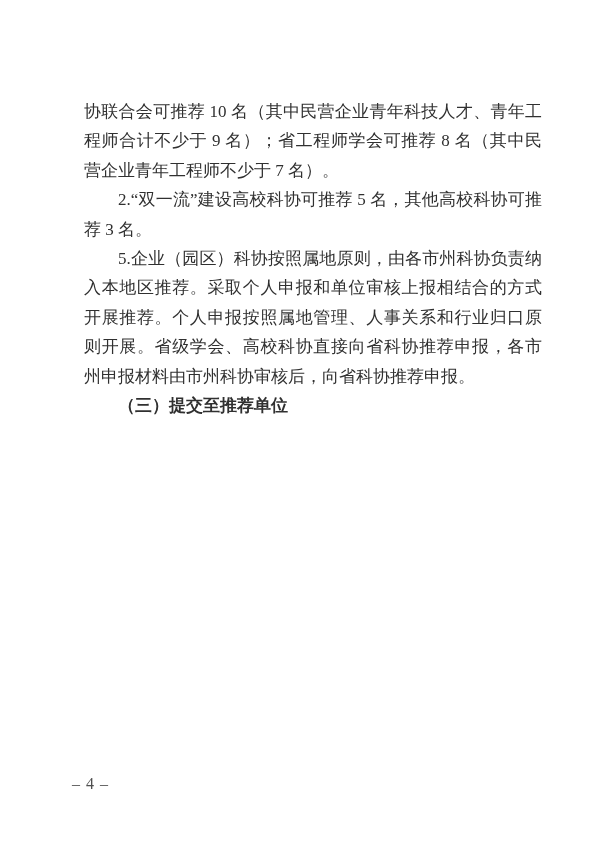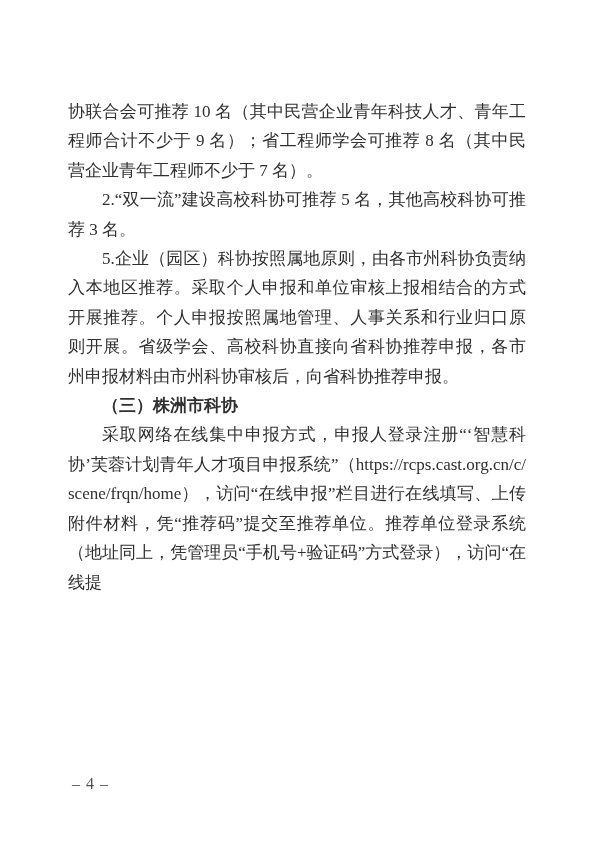--- a/index.html
+++ b/index.html
@@ -11,21 +11,21 @@
     position: relative;
     width: 600px;
     height: 848px;
     background: #ffffff;
     overflow: hidden;
     font-family: "Liberation Serif", "DejaVu Serif", serif;
     color: #303030;
   }
   .doc-body {
     position: absolute;
-    left: 68px;
+    left: 84px;
     top: 97px;
     width: 458px;
     font-size: 17px;
     line-height: 29.4px;
     text-align: justify;
     text-justify: inter-ideograph;
     word-break: break-all;
   }
   p.para {
     margin: 0;
@@ -49,17 +49,16 @@
   }
 </style>
 </head>
 <body>
 
 <div class="page">
   <div class="doc-body">
       <p class="para">协联合会可推荐 10 名（其中民营企业青年科技人才、青年工程师合计不少于 9 名）；省工程师学会可推荐 8 名（其中民营企业青年工程师不少于 7 名）。</p>
       <p class="para indent">2.“双一流”建设高校科协可推荐 5 名，其他高校科协可推荐 3 名。</p>
       <p class="para indent">5.企业（园区）科协按照属地原则，由各市州科协负责纳入本地区推荐。采取个人申报和单位审核上报相结合的方式开展推荐。个人申报按照属地管理、人事关系和行业归口原则开展。省级学会、高校科协直接向省科协推荐申报，各市州申报材料由市州科协审核后，向省科协推荐申报。</p>
-      <p class="para indent heading">（三）株洲市科协</p>
-      <p class="para indent">采取网络在线集中申报方式，申报人登录注册“‘智慧科协’芙蓉计划青年人才项目申报系统”（https://rcps.cast.org.cn/c/scene/frqn/home），访问“在线申报”栏目进行在线填写、上传附件材料，凭“推荐码”提交至推荐单位。推荐单位登录系统（地址同上，凭管理员“手机号+验证码”方式登录），访问“在线提</p>
+      <p class="para indent heading">（三）提交至推荐单位</p>
     </div>
   <div class="footer">– 4 –</div>
 </div>
 
 </body></html>

